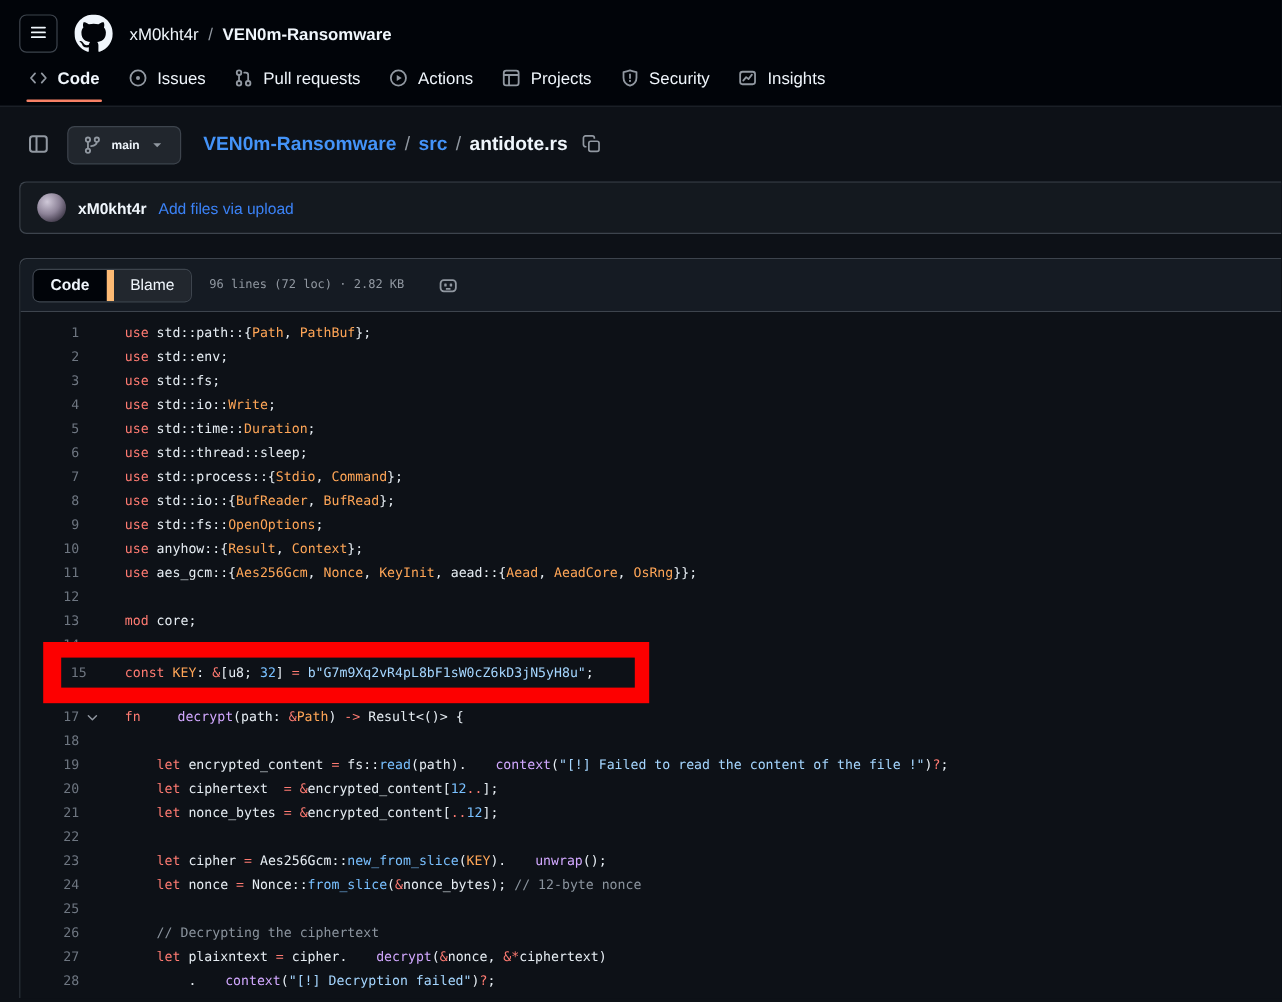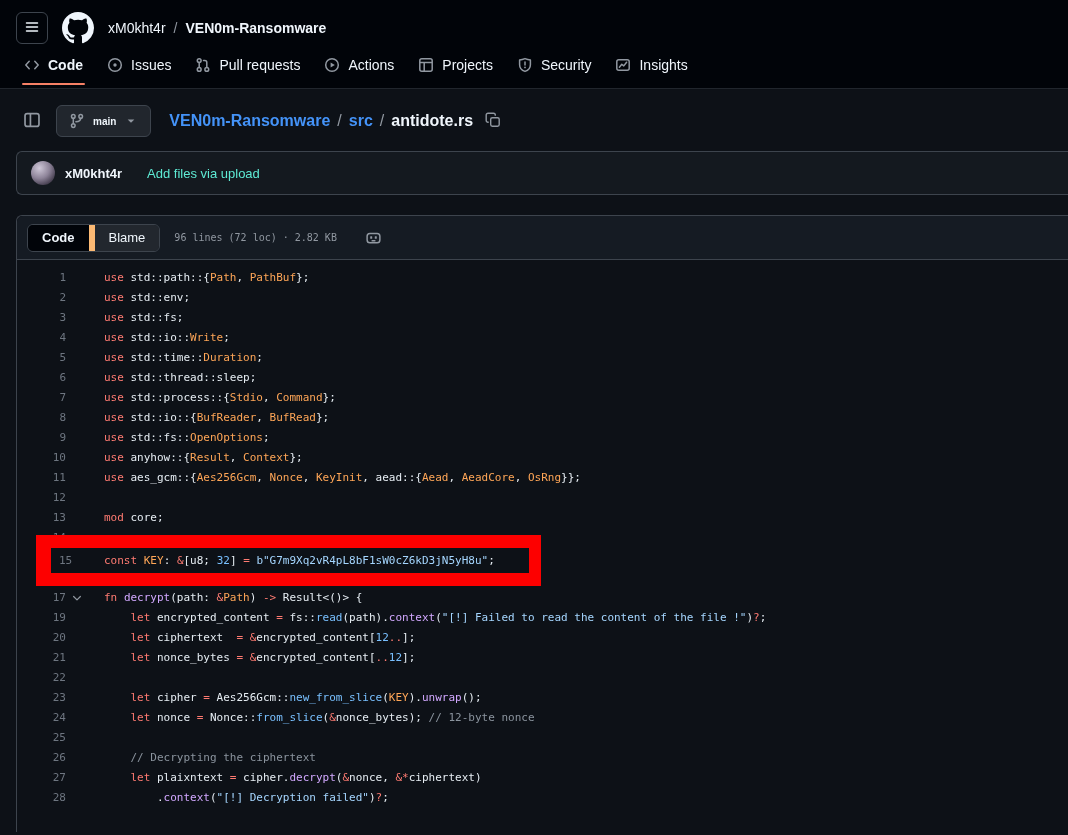--- a/index.html
+++ b/index.html
@@ -46,21 +46,21 @@
   .copy-btn { border:none; background:transparent; color:#9198a1; margin-left:4px;
               display:flex; align-items:center; cursor:pointer; }
 
   
   .commit-bar { margin:12px 0 0 16px; height:44px; border:1px solid #3d444d; border-right:0;
                 border-radius:6px 0 0 6px; background:#14191f; display:flex; align-items:center;
                 gap:10px; padding:0 14px; font-size:13px; }
   .avatar { width:24px; height:24px; border-radius:50%; flex:none;
             background:radial-gradient(circle at 35% 30%, #cfc8d8, #8d8398 45%, #4a4354 75%, #2a2732); }
   .commit-author { font-weight:700; }
-  .commit-msg { color:#5eead4;margin-left:15px; }
+  .commit-msg { color:#3b82f6; }
 
   
   .file-box { margin:20px 0 0 16px; height:617px; border:1px solid #3d444d; border-right:0;
               border-bottom:0; border-radius:6px 0 0 0; overflow:hidden;
               display:flex; flex-direction:column; }
   .file-header { height:44px; flex:none; background:#151b23; border-bottom:1px solid #3d444d;
                  display:flex; align-items:center; padding:0 10px; gap:14px;
                  border-radius:6px 0 0 0; }
   .seg { display:flex; border:1px solid #3d444d; border-radius:6px; overflow:hidden; height:28px; }
   .seg-btn { padding:0 14px; display:flex; align-items:center; font-size:13px; color:#f0f6fc;
@@ -73,21 +73,21 @@
 
   
   .code-area { position:relative; background:#0d1117; padding-top:8px; flex:1;
                font-family:"DejaVu Sans Mono", monospace; font-size:11px; line-height:20px; }
   .row { display:flex; height:20px; white-space:pre; }
   .ln { width:49px; text-align:right; color:#6e7681; flex:none; cursor:pointer; }
   .chev { width:22px; flex:none; display:flex; align-items:center; justify-content:center;
           color:#9198a1; }
   .code-line { padding-left:16px; color:#e6edf3; }
   .tok-k { color:#ff7b72; } .tok-t { color:#ffa657;margin-top:12px; } .tok-s { color:#a5d6ff; }
-  .tok-n { color:#79c0ff; } .tok-f { color:#d2a8ff; } .tok-c { color:#8b949e; }
+  .tok-n { color:#79c0ff; } .tok-f { color:#d2a8ff;margin-left:24px; } .tok-c { color:#8b949e; }
   .tok-p { color:#e6edf3; }
 
   
   .red-box { position:absolute; left:19px; top:275px; width:505px; height:51px;
              background:#fd0000; z-index:5; }
   .red-inner { position:absolute; left:15px; top:13px; width:478px; height:25px;
                background:#0d1117; display:flex; align-items:center; padding-left:8px; }
   .ln-red { width:45px; color:#6e7681; flex:none; }
 </style>
 </head>
@@ -261,20 +261,21 @@
         <div class="row"><span class="ln">10</span><span class="chev"></span><span class="code-line"><span class="tok-k">use</span><span class="tok-p"> anyhow::{</span><span class="tok-t">Result</span><span class="tok-p">, </span><span class="tok-t">Context</span><span class="tok-p">};</span></span></div>
         <div class="row"><span class="ln">11</span><span class="chev"></span><span class="code-line"><span class="tok-k">use</span><span class="tok-p"> aes_gcm::{</span><span class="tok-t">Aes256Gcm</span><span class="tok-p">, </span><span class="tok-t">Nonce</span><span class="tok-p">, </span><span class="tok-t">KeyInit</span><span class="tok-p">, aead::{</span><span class="tok-t">Aead</span><span class="tok-p">, </span><span class="tok-t">AeadCore</span><span class="tok-p">, </span><span class="tok-t">OsRng</span><span class="tok-p">}};</span></span></div>
         <div class="row"><span class="ln">12</span><span class="chev"></span><span class="code-line"></span></div>
         <div class="row"><span class="ln">13</span><span class="chev"></span><span class="code-line"><span class="tok-k">mod</span><span class="tok-p"> core;</span></span></div>
         <div class="row"><span class="ln">14</span><span class="chev"></span><span class="code-line"></span></div>
         <div class="row"><span class="ln">15</span><span class="chev"></span><span class="code-line"><span class="tok-k">const</span><span class="tok-p"> </span><span class="tok-t">KEY</span><span class="tok-p">: </span><span class="tok-k">&amp;</span><span class="tok-p">[u8; </span><span class="tok-n">32</span><span class="tok-p">] </span><span class="tok-k">=</span><span class="tok-p"> </span><span class="tok-s">b"G7m9Xq2vR4pL8bF1sW0cZ6kD3jN5yH8u"</span><span class="tok-p">;</span></span></div>
         <div class="row"><span class="ln">16</span><span class="chev"></span><span class="code-line"></span></div>
         <div class="row"><span class="ln">17</span><span class="chev"><svg viewBox="0 0 16 16" width="12" height="12" fill="none" stroke="currentColor" stroke-width="1.6" stroke-linecap="round" stroke-linejoin="round">
               <path d="m3.5 6 4.5 4.5L12.5 6"></path>
             </svg></span><span class="code-line"><span class="tok-k">fn</span><span class="tok-p"> </span><span class="tok-f">decrypt</span><span class="tok-p">(path: </span><span class="tok-k">&amp;</span><span class="tok-t">Path</span><span class="tok-p">) </span><span class="tok-k">-&gt;</span><span class="tok-p"> Result&lt;()&gt; {</span></span></div>
+        <div class="row"><span class="ln">18</span><span class="chev"></span><span class="code-line"></span></div>
         <div class="row"><span class="ln">19</span><span class="chev"></span><span class="code-line"><span class="tok-p">    </span><span class="tok-k">let</span><span class="tok-p"> encrypted_content </span><span class="tok-k">=</span><span class="tok-p"> fs::</span><span class="tok-n">read</span><span class="tok-p">(path).</span><span class="tok-f">context</span><span class="tok-p">(</span><span class="tok-s">"[!] Failed to read the content of the file !"</span><span class="tok-p">)</span><span class="tok-k">?</span><span class="tok-p">;</span></span></div>
         <div class="row"><span class="ln">20</span><span class="chev"></span><span class="code-line"><span class="tok-p">    </span><span class="tok-k">let</span><span class="tok-p"> ciphertext  </span><span class="tok-k">=</span><span class="tok-p"> </span><span class="tok-k">&amp;</span><span class="tok-p">encrypted_content[</span><span class="tok-n">12</span><span class="tok-k">..</span><span class="tok-p">];</span></span></div>
         <div class="row"><span class="ln">21</span><span class="chev"></span><span class="code-line"><span class="tok-p">    </span><span class="tok-k">let</span><span class="tok-p"> nonce_bytes </span><span class="tok-k">=</span><span class="tok-p"> </span><span class="tok-k">&amp;</span><span class="tok-p">encrypted_content[</span><span class="tok-k">..</span><span class="tok-n">12</span><span class="tok-p">];</span></span></div>
         <div class="row"><span class="ln">22</span><span class="chev"></span><span class="code-line"></span></div>
         <div class="row"><span class="ln">23</span><span class="chev"></span><span class="code-line"><span class="tok-p">    </span><span class="tok-k">let</span><span class="tok-p"> cipher </span><span class="tok-k">=</span><span class="tok-p"> Aes256Gcm::</span><span class="tok-n">new_from_slice</span><span class="tok-p">(</span><span class="tok-t">KEY</span><span class="tok-p">).</span><span class="tok-f">unwrap</span><span class="tok-p">();</span></span></div>
         <div class="row"><span class="ln">24</span><span class="chev"></span><span class="code-line"><span class="tok-p">    </span><span class="tok-k">let</span><span class="tok-p"> nonce </span><span class="tok-k">=</span><span class="tok-p"> Nonce::</span><span class="tok-n">from_slice</span><span class="tok-p">(</span><span class="tok-k">&amp;</span><span class="tok-p">nonce_bytes); </span><span class="tok-c">// 12-byte nonce</span></span></div>
         <div class="row"><span class="ln">25</span><span class="chev"></span><span class="code-line"></span></div>
         <div class="row"><span class="ln">26</span><span class="chev"></span><span class="code-line"><span class="tok-p">    </span><span class="tok-c">// Decrypting the ciphertext</span></span></div>
         <div class="row"><span class="ln">27</span><span class="chev"></span><span class="code-line"><span class="tok-p">    </span><span class="tok-k">let</span><span class="tok-p"> plaixntext </span><span class="tok-k">=</span><span class="tok-p"> cipher.</span><span class="tok-f">decrypt</span><span class="tok-p">(</span><span class="tok-k">&amp;</span><span class="tok-p">nonce, </span><span class="tok-k">&amp;*</span><span class="tok-p">ciphertext)</span></span></div>
         <div class="row"><span class="ln">28</span><span class="chev"></span><span class="code-line"><span class="tok-p">        .</span><span class="tok-f">context</span><span class="tok-p">(</span><span class="tok-s">"[!] Decryption failed"</span><span class="tok-p">)</span><span class="tok-k">?</span><span class="tok-p">;</span></span></div>

